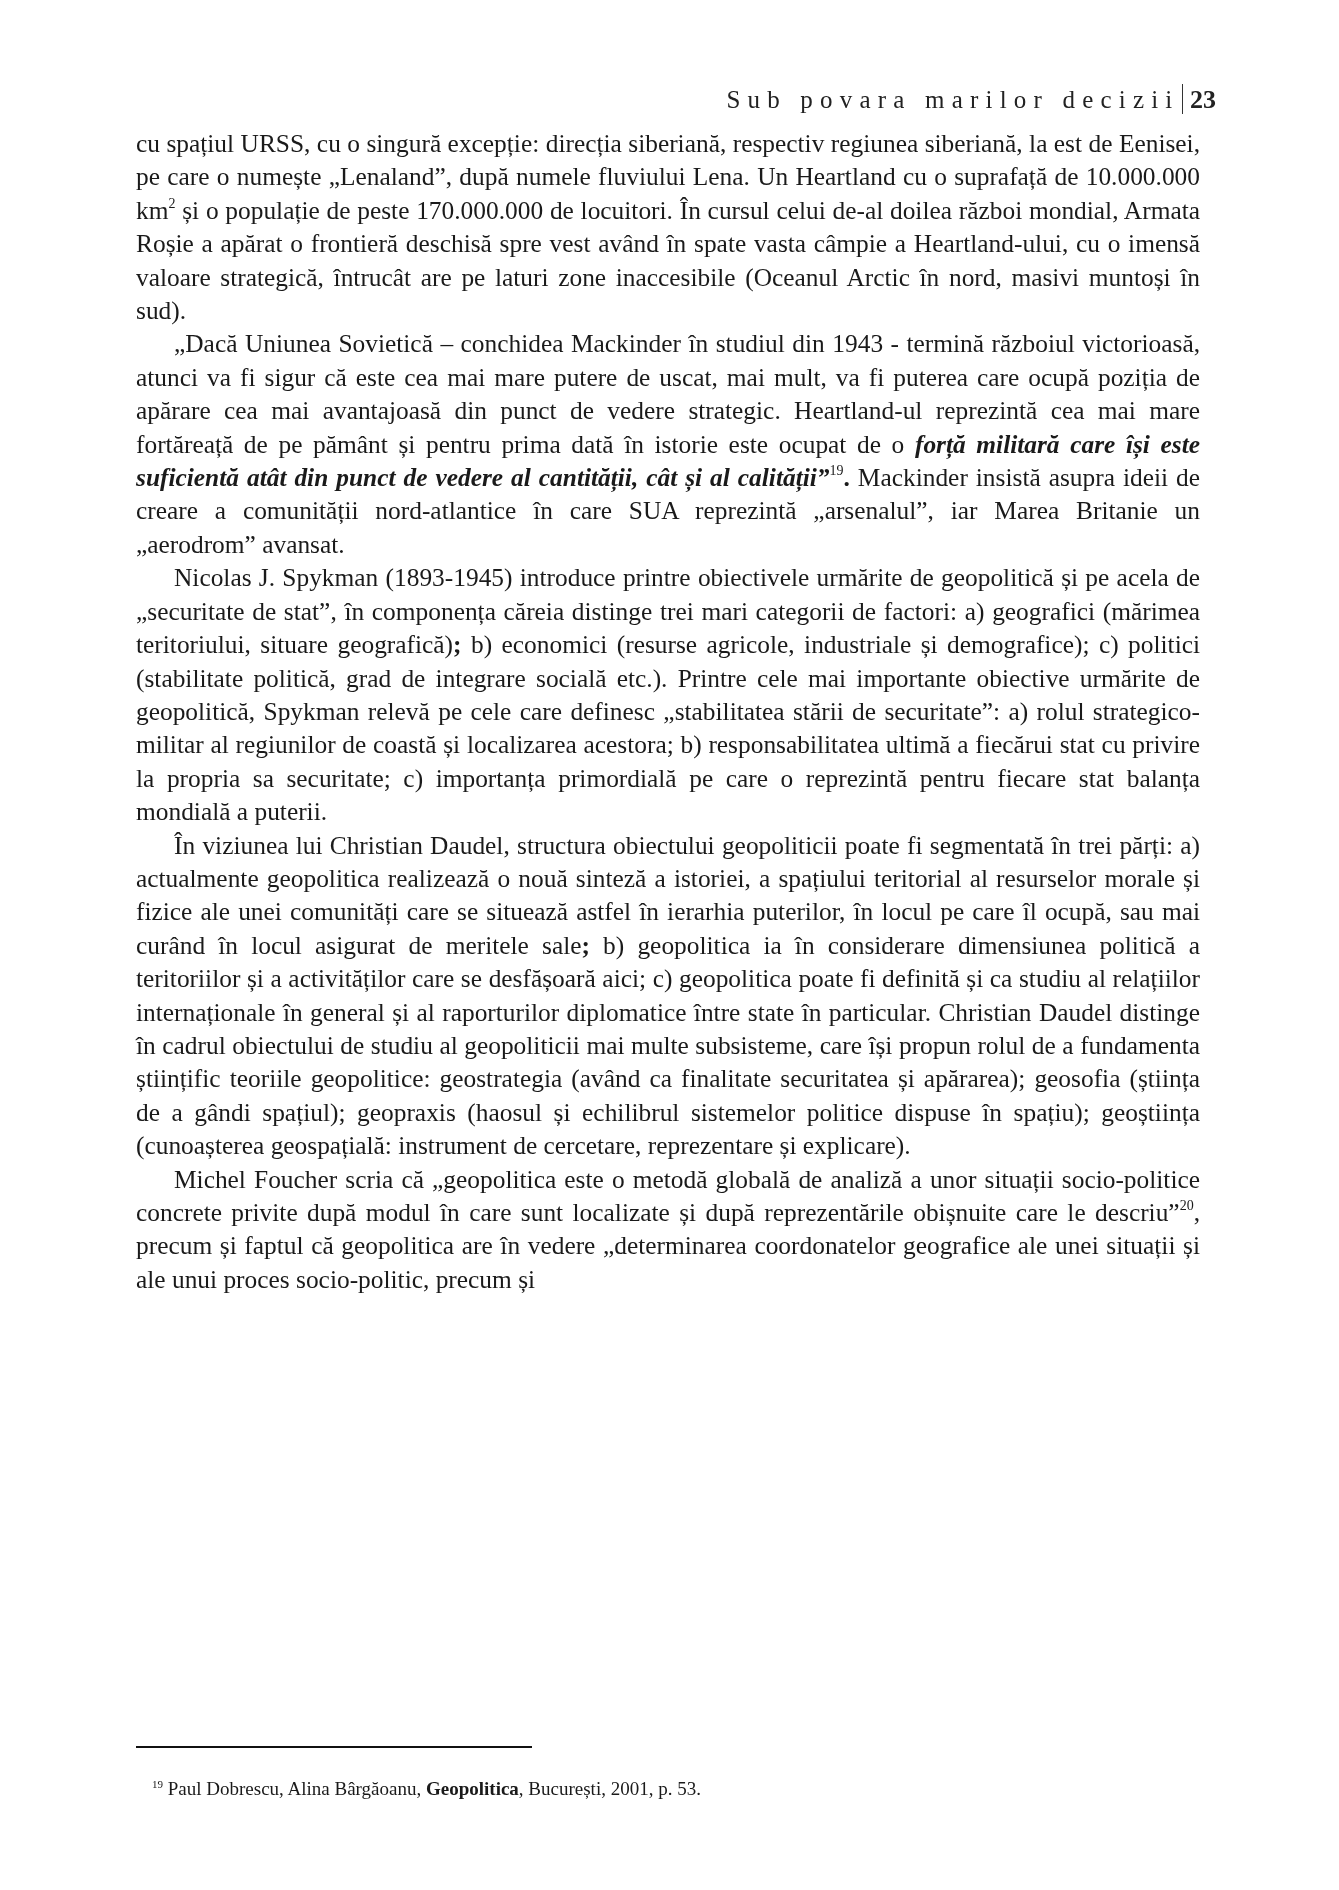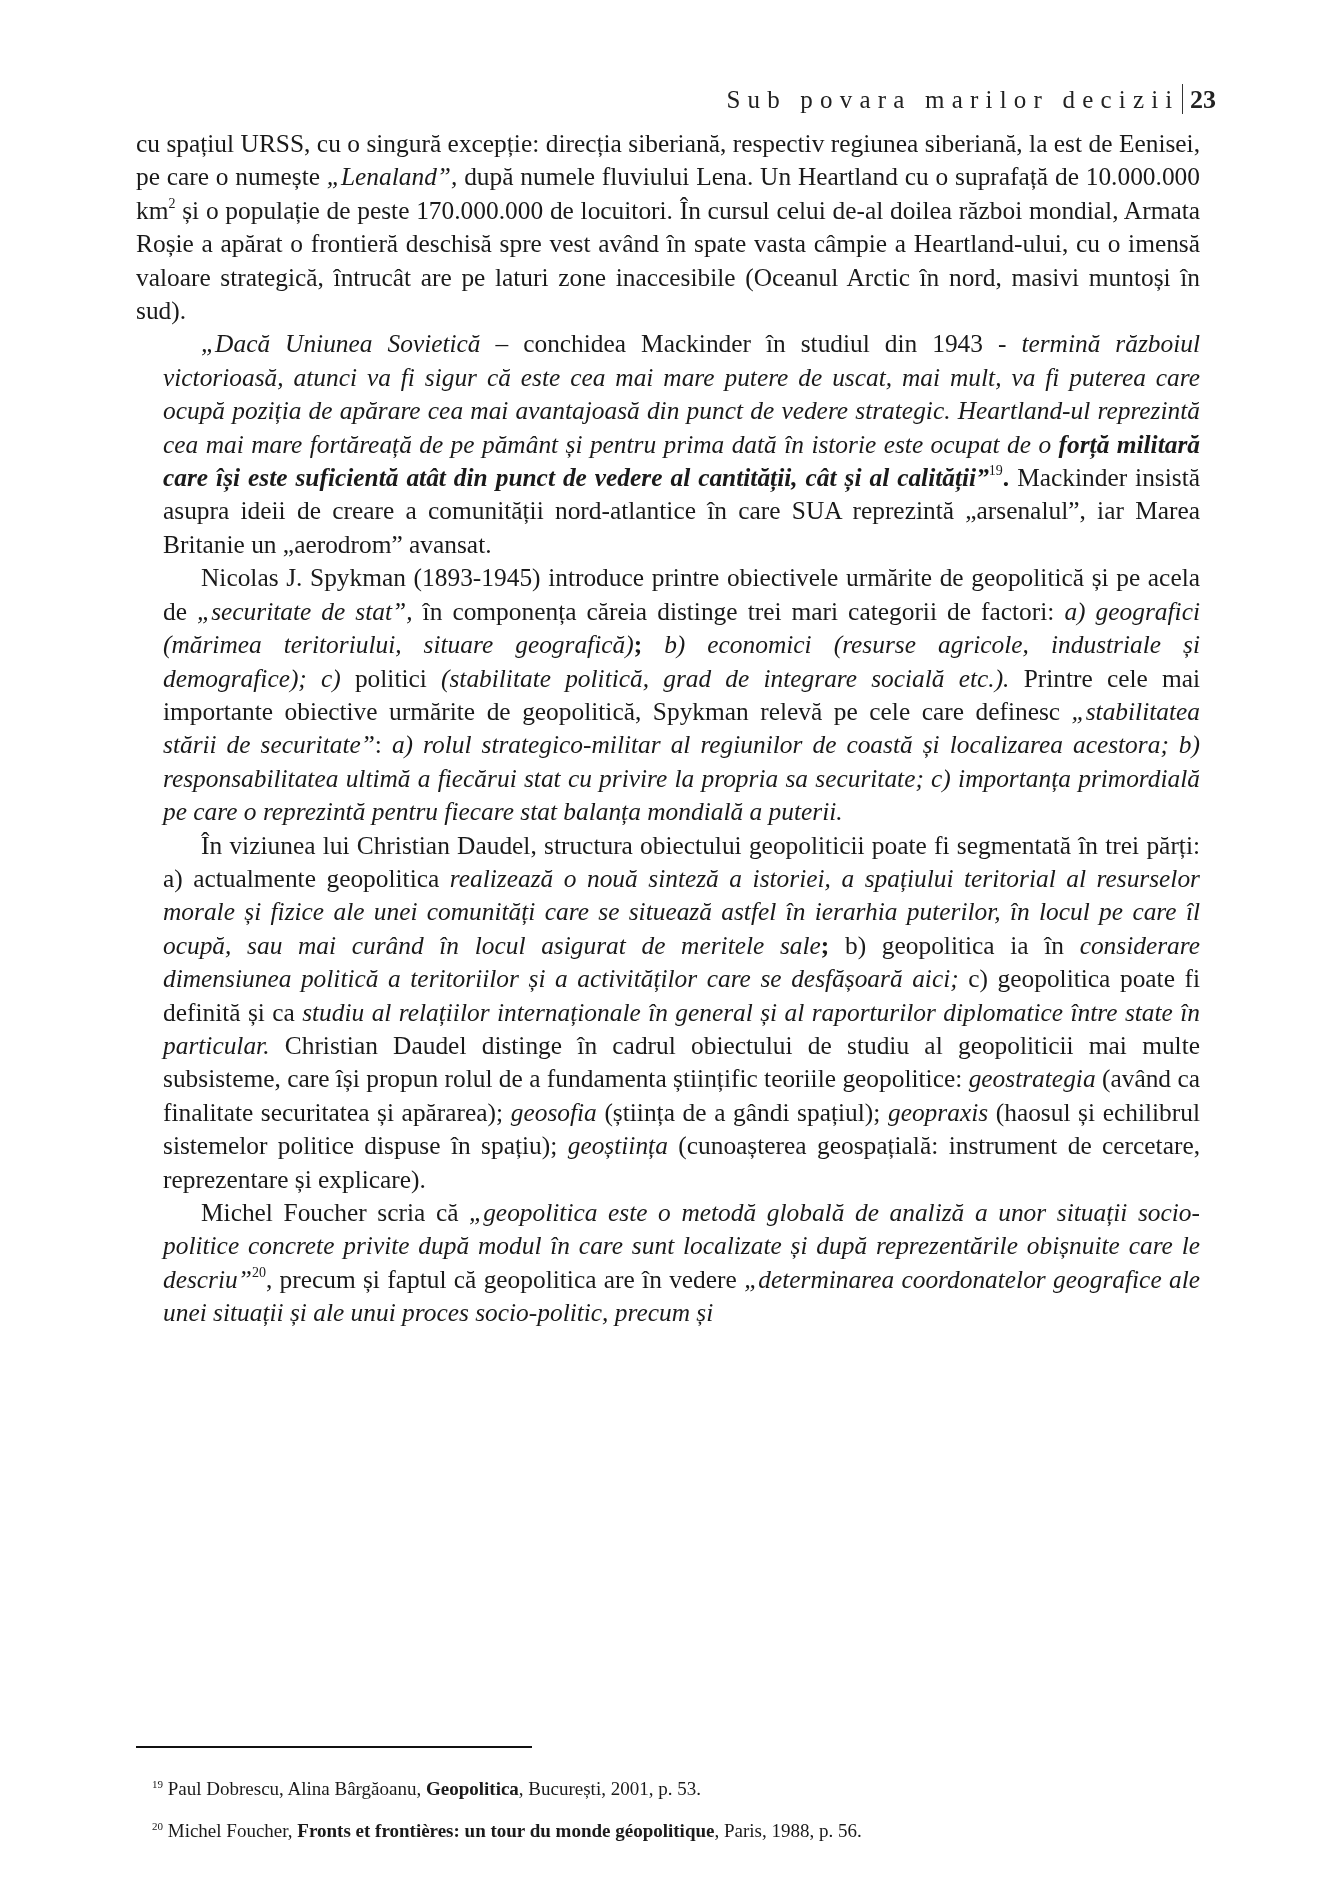--- a/index.html
+++ b/index.html
@@ -7,22 +7,22 @@
          font-family: "Liberation Serif", "DejaVu Serif", serif; color: #1a1a1a; }
   .header { position: absolute; top: 84px; right: 123px; font-size: 25px; line-height: 30px;
             white-space: nowrap; color: #222; }
   .header .title { letter-spacing: 7.2px; }
   .header .sep { display: inline-block; width: 1.5px; height: 30px; background: #333;
                  vertical-align: -6px; margin: 0 7px 0 2px; }
   .header .pnum { font-weight: bold; font-size: 26px; }
   .body { position: absolute; left: 136px; top: 127px; width: 1064px;
           font-size: 25.4px; line-height: 33.4px; }
   .para { margin: 0; text-align: justify; text-align-last: left; hyphens: none; }
-  .para.indent { text-indent: 38px; margin-left: 27px; }
-  .i { font-style: italic; }
+  .para.indent { text-indent: 38px; }
+  .i { }
   .b { font-weight: bold; }
   .bi { font-style: italic; font-weight: bold; }
   sup { font-size: 14px; line-height: 0; vertical-align: 11px; }
   .rule { position: absolute; left: 136px; top: 1746px; width: 396px; height: 1.5px; background: #111; }
   .footnotes { position: absolute; left: 136px; top: 1760px; width: 1064px;
                font-size: 19px; line-height: 26px; }
   .fn { margin: 16px; }
   .fn sup { font-size: 11px; vertical-align: 7px; }
 </style>
 </head>
@@ -37,14 +37,13 @@
   <p class="para indent"><span class="i">„Dacă Uniunea Sovietică</span><span> – conchidea Mackinder în studiul din 1943 - </span><span class="i">termină războiul victorioasă, atunci va fi sigur că este cea mai mare putere de uscat, mai mult, va fi puterea care ocupă poziția de apărare cea mai avantajoasă din punct de vedere strategic. Heartland-ul reprezintă cea mai mare fortăreață de pe pământ și pentru prima dată în istorie este ocupat de o </span><span class="bi">forță militară care își este suficientă atât din punct de vedere al cantității, cât și al calității”</span><sup>19</sup><span class="b">.</span><span> Mackinder insistă asupra ideii de creare a comunității nord-atlantice în care SUA reprezintă „arsenalul”, iar Marea Britanie un „aerodrom” avansat.</span></p>
   <p class="para indent"><span>Nicolas J. Spykman (1893-1945) introduce printre obiectivele urmărite de geopolitică și pe acela de </span><span class="i">„securitate de stat”,</span><span> în componența căreia distinge trei mari categorii de factori: </span><span class="i">a) geografici (mărimea teritoriului, situare geografică)</span><span class="b">;</span><span class="i"> b) economici (resurse agricole, industriale și demografice); c)</span><span> politici </span><span class="i">(stabilitate politică, grad de integrare socială etc.).</span><span> Printre cele mai importante obiective urmărite de geopolitică, Spykman relevă pe cele care definesc </span><span class="i">„stabilitatea stării de securitate”</span><span>: </span><span class="i">a) rolul strategico-militar al regiunilor de coastă și localizarea acestora; b) responsabilitatea ultimă a fiecărui stat cu privire la propria sa securitate; c) importanța primordială pe care o reprezintă pentru fiecare stat balanța mondială a puterii.</span></p>
   <p class="para indent"><span>În viziunea lui Christian Daudel, structura obiectului geopoliticii poate fi segmentată în trei părți: a) actualmente geopolitica </span><span class="i">realizează o nouă sinteză a istoriei, a spațiului teritorial al resurselor morale și fizice ale unei comunități care se situează astfel în ierarhia puterilor, în locul pe care îl ocupă, sau mai curând în locul asigurat de meritele sale</span><span class="b">;</span><span> b) geopolitica ia în </span><span class="i">considerare dimensiunea politică a teritoriilor și a activităților care se desfășoară aici;</span><span> c) geopolitica poate fi definită și ca </span><span class="i">studiu al relațiilor internaționale în general și al raporturilor diplomatice între state în particular.</span><span> Christian Daudel distinge în cadrul obiectului de studiu al geopoliticii mai multe subsisteme, care își propun rolul de a fundamenta științific teoriile geopolitice: </span><span class="i">geostrategia</span><span> (având ca finalitate securitatea și apărarea); </span><span class="i">geosofia</span><span> (știința de a gândi spațiul); </span><span class="i">geopraxis</span><span> (haosul și echilibrul sistemelor politice dispuse în spațiu); </span><span class="i">geoștiința</span><span> (cunoașterea geospațială: instrument de cercetare, reprezentare și explicare).</span></p>
   <p class="para indent"><span>Michel Foucher scria că </span><span class="i">„geopolitica este o metodă globală de analiză a unor situații socio-politice concrete privite după modul în care sunt localizate și după reprezentările obișnuite care le descriu”</span><sup>20</sup><span>, precum și faptul că geopolitica are în vedere </span><span class="i">„determinarea coordonatelor geografice ale unei situații și ale unui proces socio-politic, precum și</span></p>
 </div>
 
 <div class="rule"></div>
 
 <div class="footnotes">
   <p class="fn"><sup>19</sup><span> Paul Dobrescu, Alina Bârgăoanu, </span><span class="b">Geopolitica</span><span>, București, 2001, p. 53.</span></p>
-  <p class="fn"><sup>20</sup><span> Michel Foucher, </span><span class="b">Fronts et frontières: un tour du monde géopolitique</span><span>, Paris, 1988, p. 56.</span></p>
 </div>
 
 </body></html>

